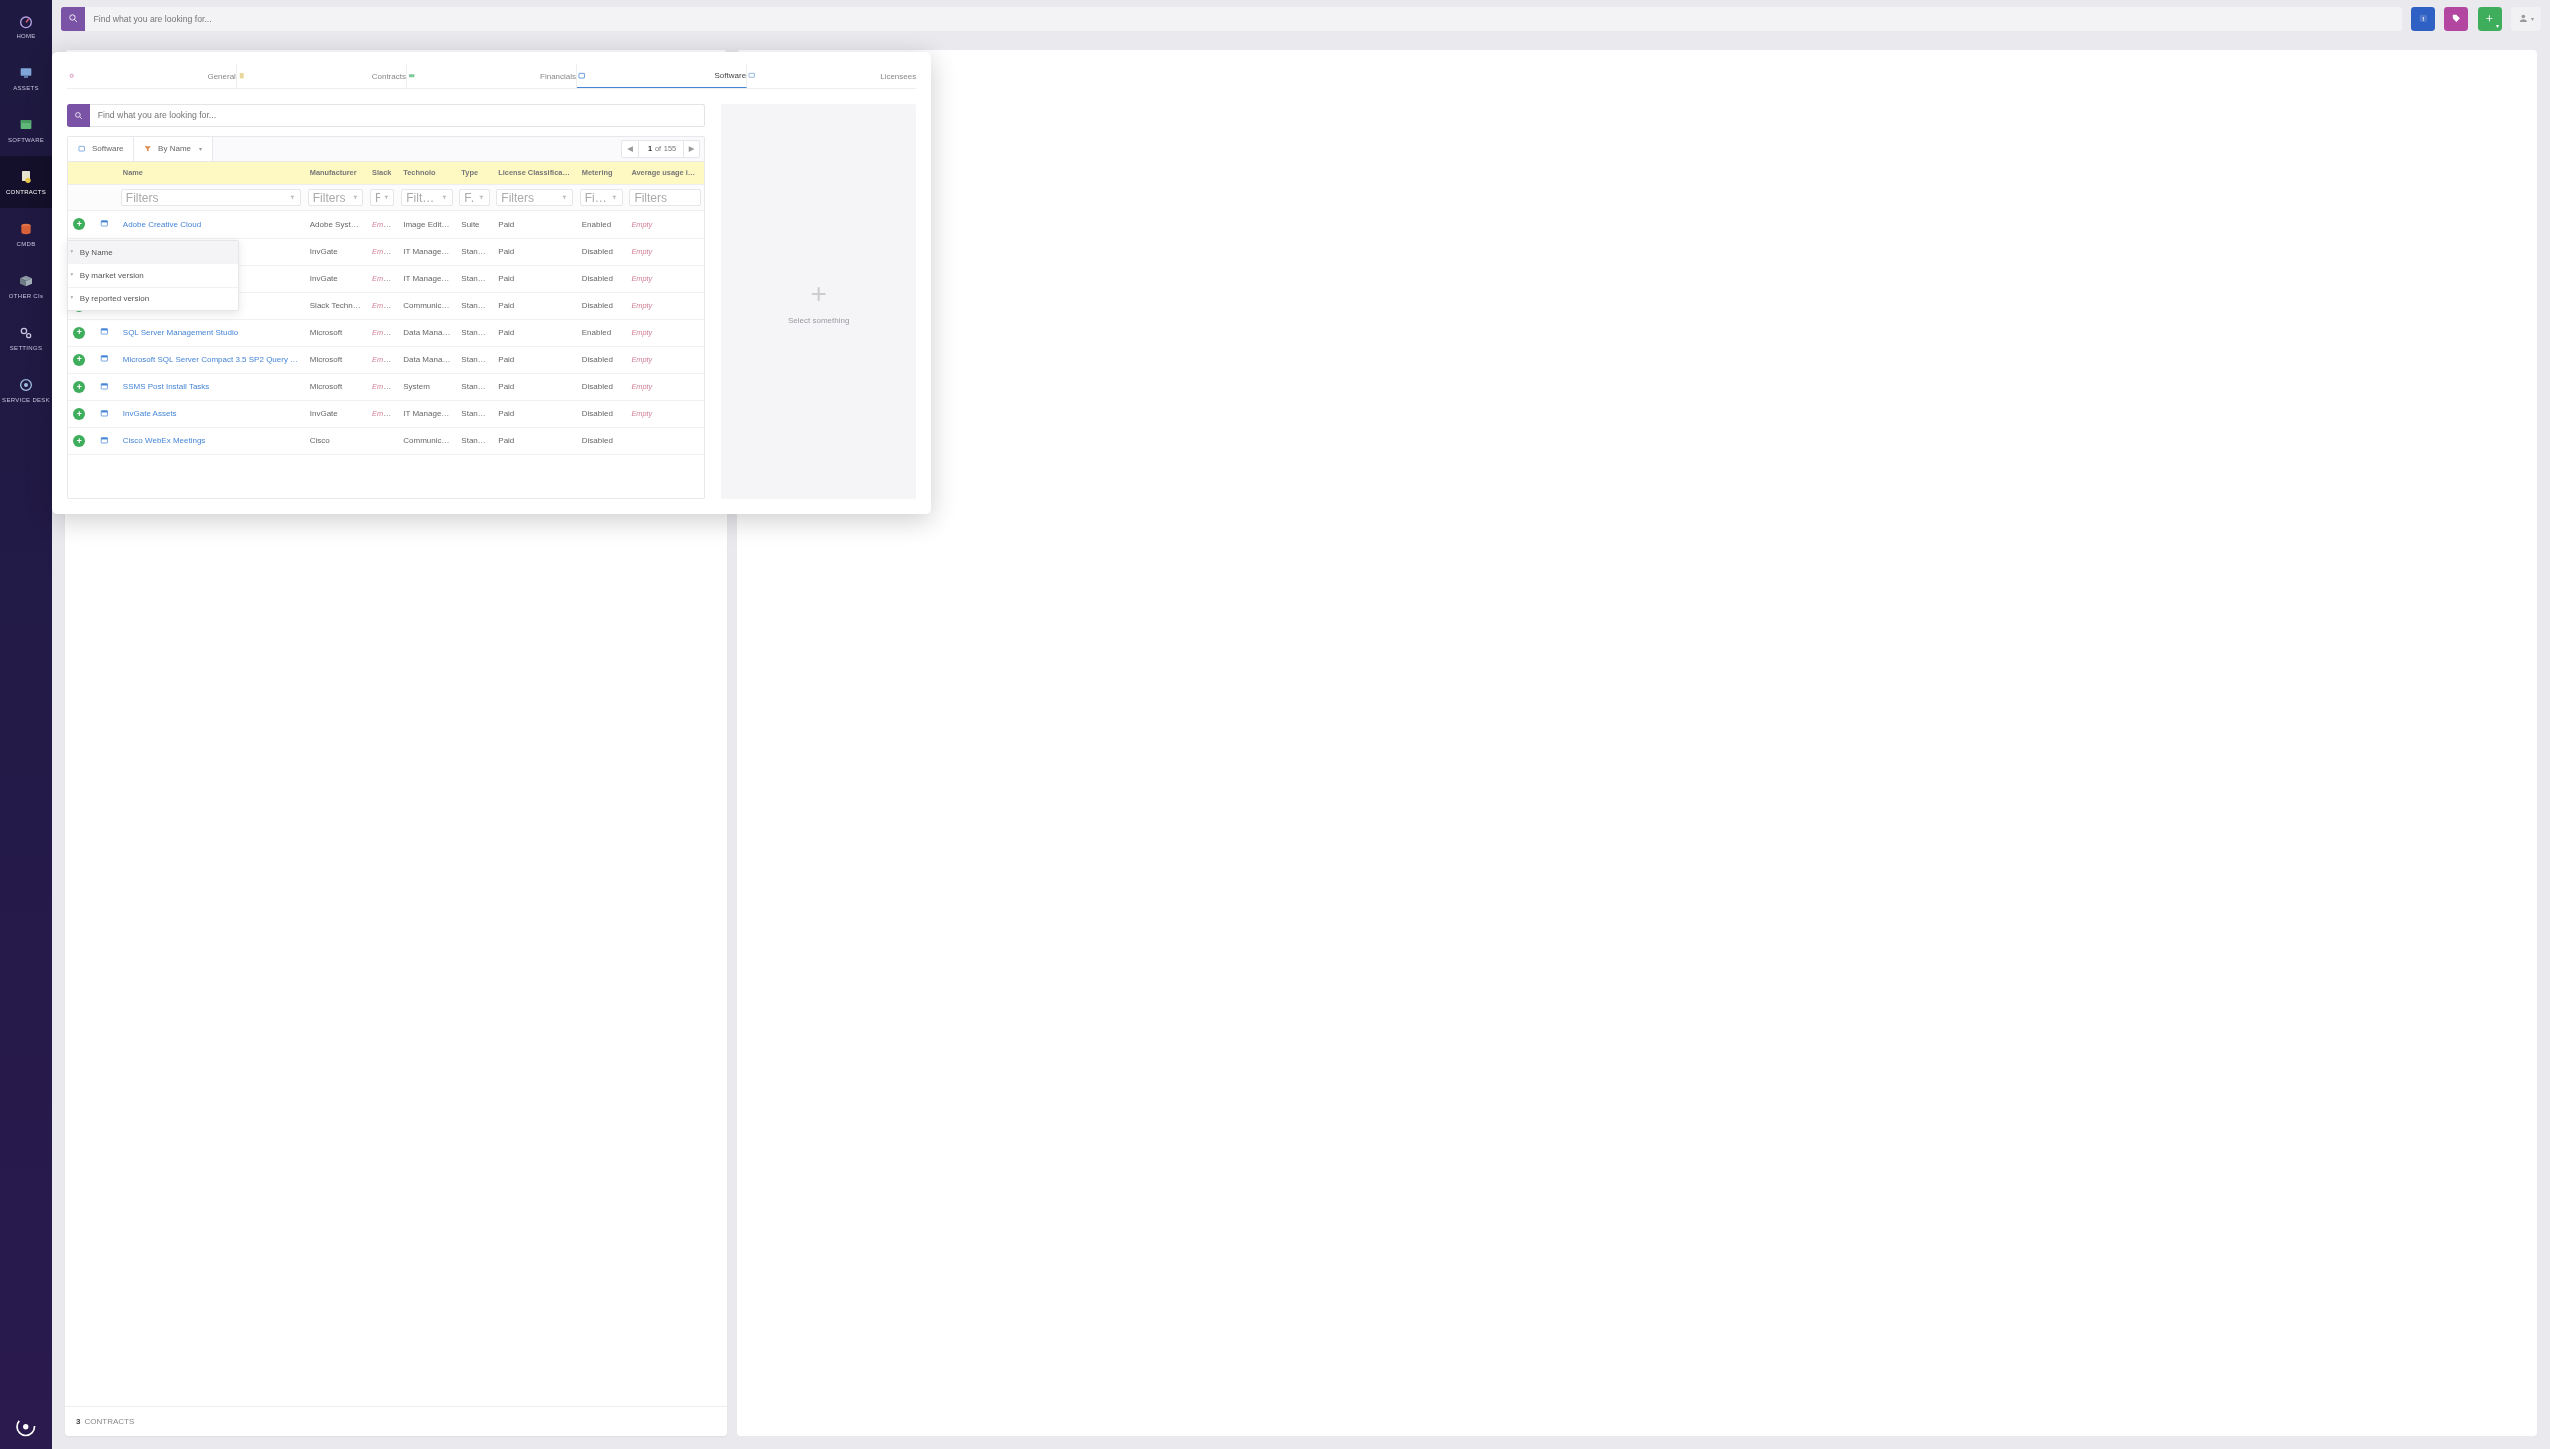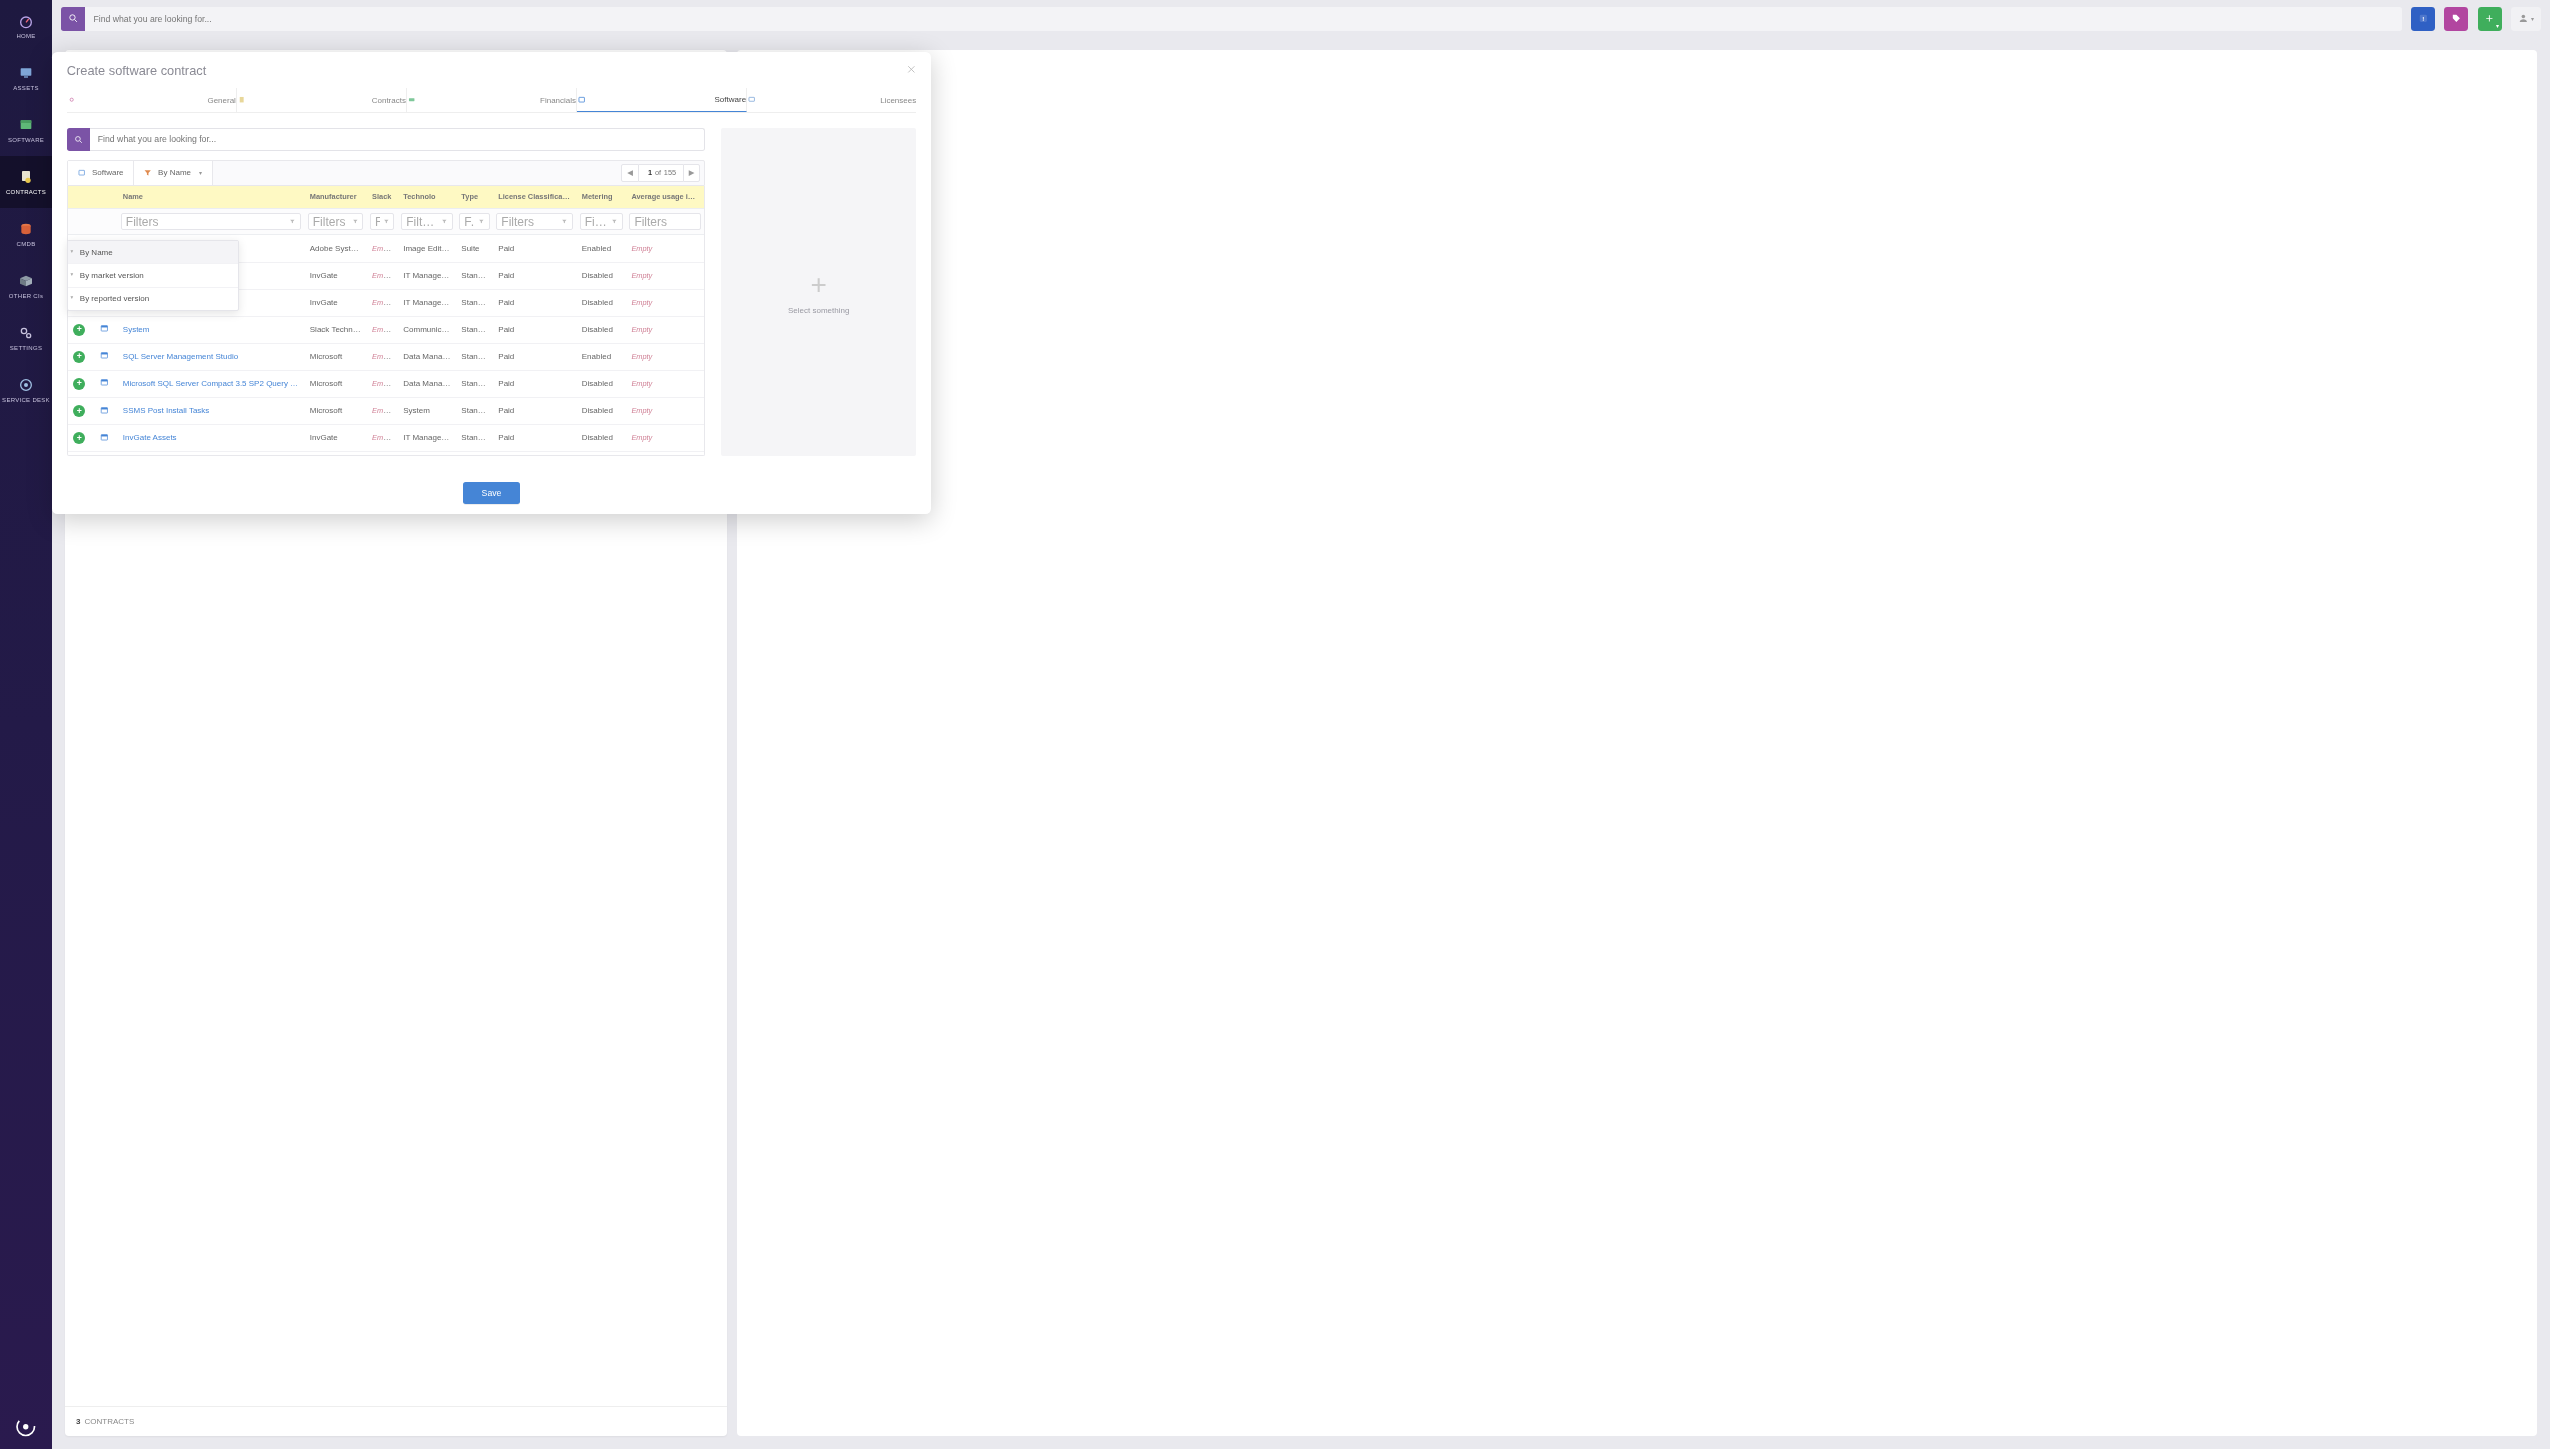--- a/index.html
+++ b/index.html
@@ -293,28 +293,20 @@
   <div class="bg-panel">
     <div class="bg-panel-foot">
       <b>3</b>
       <span>CONTRACTS</span>
     </div>
   </div>
   <div class="bg-side"></div>
 </div>
 
 <div class="modal">
-  <div class="modal-header">
-    <div class="modal-title">Create software contract</div>
-    <div class="modal-close">
-      <svg viewBox="0 0 24 24">
-          <path d="M5 5l14 14M19 5L5 19" stroke="#bbb" stroke-width="2"></path>
-        </svg>
-    </div>
-  </div>
 
   <div class="modal-tabs">
     <div class="modal-tab">
       <svg viewBox="0 0 24 24">
           <circle cx="12" cy="12" r="4" fill="none" stroke="#c7a" stroke-width="2"></circle>
         </svg>
       <span>General</span>
     </div>
     <div class="modal-tab">
       <svg viewBox="0 0 24 24">
@@ -618,17 +610,14 @@
       <div class="txt">Select something</div>
     </div>
   </div>
 
   <div class="dropdown">
     <div class="opt selected">By Name</div>
     <div class="opt">By market version</div>
     <div class="opt">By reported version</div>
   </div>
 
-  <div class="modal-footer">
-    <button class="save-btn">Save</button>
-  </div>
 </div>
 
 
 </body></html>

